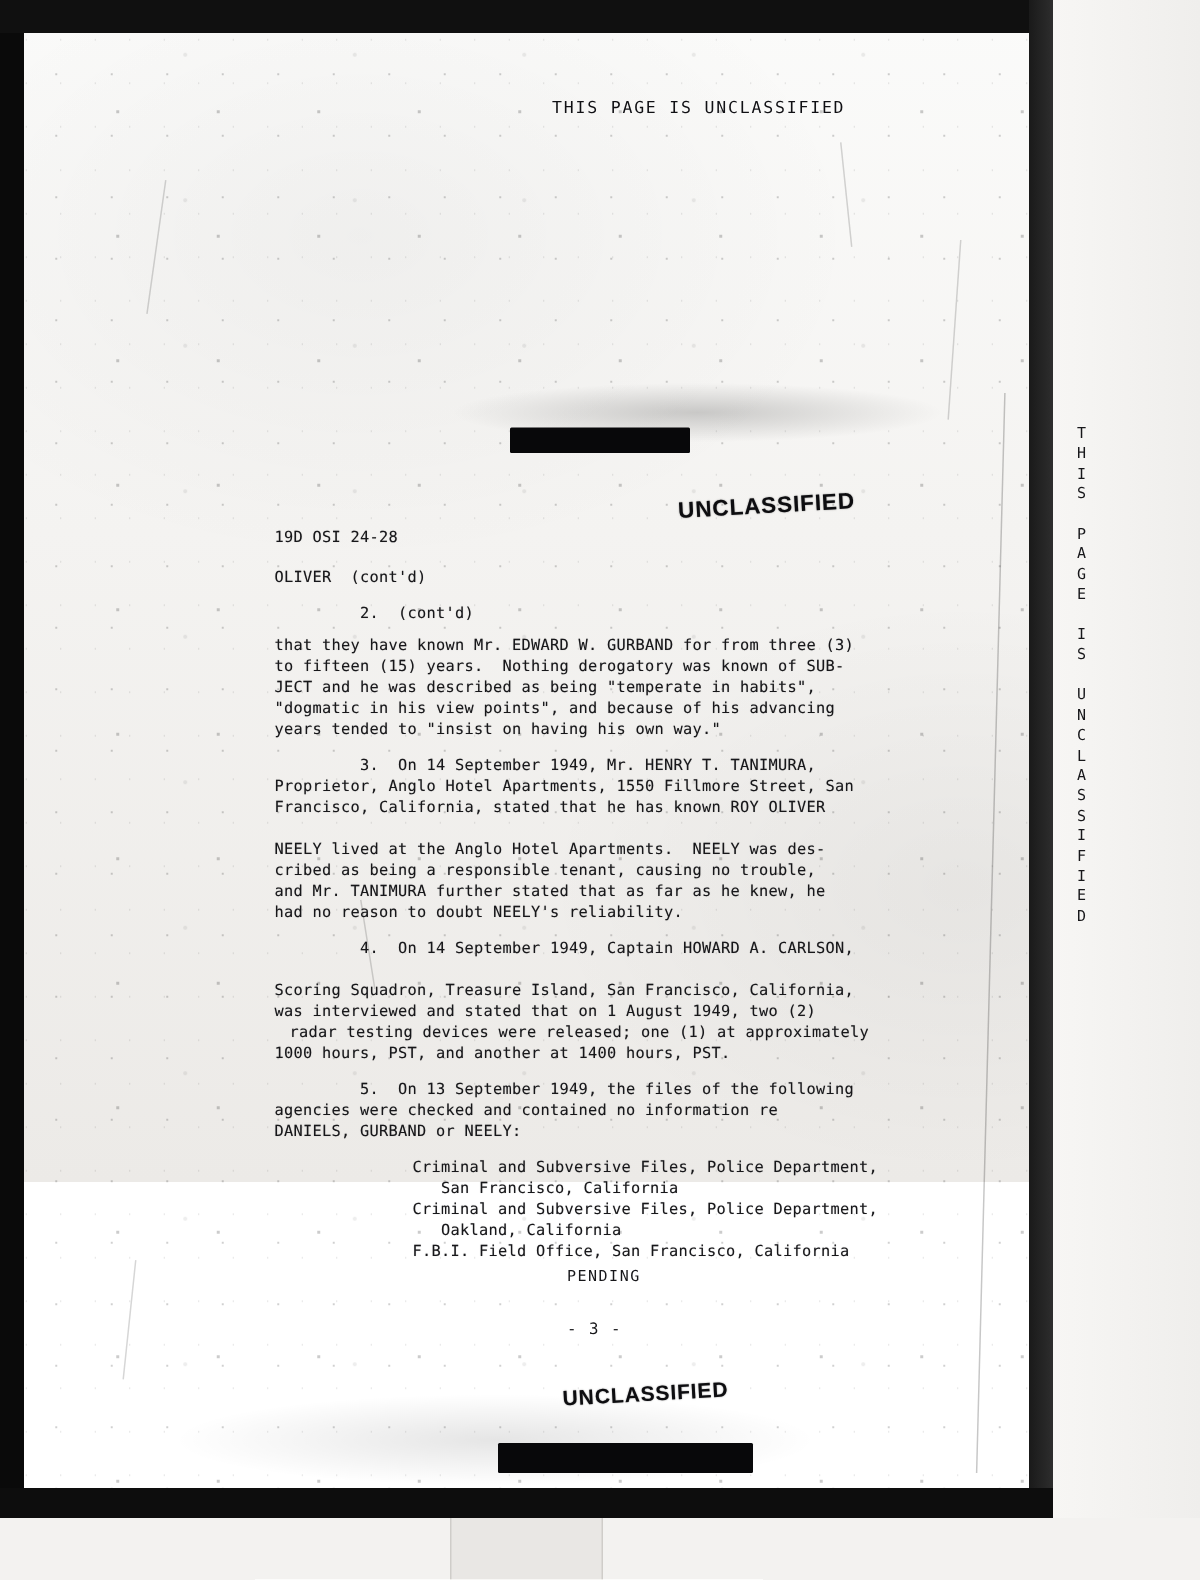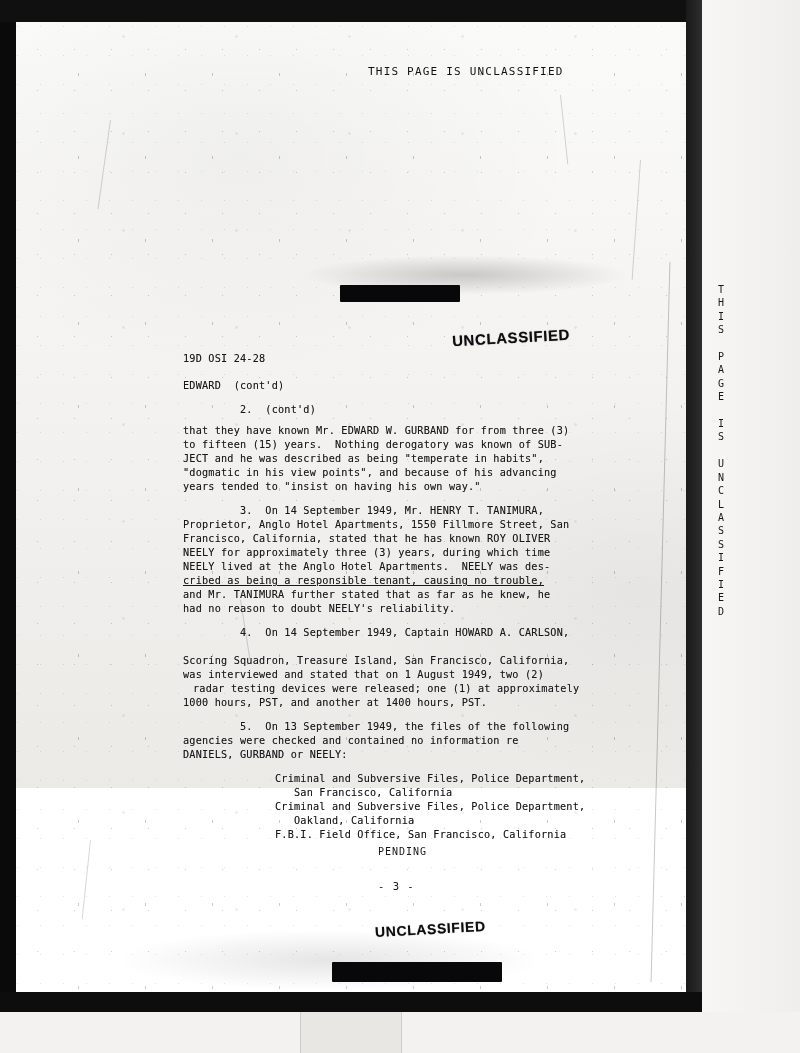--- a/index.html
+++ b/index.html
@@ -164,36 +164,35 @@
 S
 S
 I
 F
 I
 E
 D</div>
 
   <div class="doc-text" style="left:183px;top:352px;">19D OSI 24-28</div>
 
-  <div class="doc-text" style="left:183px;top:379px;">EDWARD  (cont'd)</div>
+  <div class="doc-text" style="left:183px;top:379px;">OLIVER  (cont'd)</div>
 
   <div class="doc-text" style="left:240px;top:403px;">2.  (cont'd)</div>
 
   <div class="doc-text" style="left:183px;top:424px;">that they have known Mr. EDWARD W. GURBAND for from three (3)</div>
   <div class="doc-text" style="left:183px;top:438px;">to fifteen (15) years.  Nothing derogatory was known of SUB-</div>
   <div class="doc-text" style="left:183px;top:452px;">JECT and he was described as being "temperate in habits",</div>
   <div class="doc-text" style="left:183px;top:466px;">"dogmatic in his view points", and because of his advancing</div>
   <div class="doc-text" style="left:183px;top:480px;">years tended to "insist on having his own way."</div>
 
   <div class="doc-text" style="left:240px;top:504px;">3.  On 14 September 1949, Mr. HENRY T. TANIMURA,</div>
   <div class="doc-text" style="left:183px;top:518px;">Proprietor, Anglo Hotel Apartments, 1550 Fillmore Street, San</div>
   <div class="doc-text" style="left:183px;top:532px;">Francisco, California, stated that he has known ROY OLIVER</div>
-  <div class="doc-text" style="left:183px;top:546px;">NEELY for approximately three (3) years, during which time</div>
   <div class="doc-text" style="left:183px;top:560px;">NEELY lived at the Anglo Hotel Apartments.  NEELY was des-</div>
-  <div class="doc-text" style="left:183px;top:574px;text-decoration:underline;">cribed as being a responsible tenant, causing no trouble,</div>
+  <div class="doc-text" style="left:183px;top:574px;">cribed as being a responsible tenant, causing no trouble,</div>
   <div class="doc-text" style="left:183px;top:588px;">and Mr. TANIMURA further stated that as far as he knew, he</div>
   <div class="doc-text" style="left:183px;top:602px;">had no reason to doubt NEELY's reliability.</div>
 
   <div class="doc-text" style="left:240px;top:626px;">4.  On 14 September 1949, Captain HOWARD A. CARLSON,</div>
   <div class="doc-text" style="left:183px;top:654px;">Scoring Squadron, Treasure Island, San Francisco, California,</div>
   <div class="doc-text" style="left:183px;top:668px;">was interviewed and stated that on 1 August 1949, two (2)</div>
   <div class="doc-text" style="left:193px;top:682px;text-align:center;">radar testing devices were released; one (1) at approximately</div>
   <div class="doc-text" style="left:183px;top:696px;">1000 hours, PST, and another at 1400 hours, PST.</div>
 
   <div class="doc-text" style="left:240px;top:720px;">5.  On 13 September 1949, the files of the following</div>

